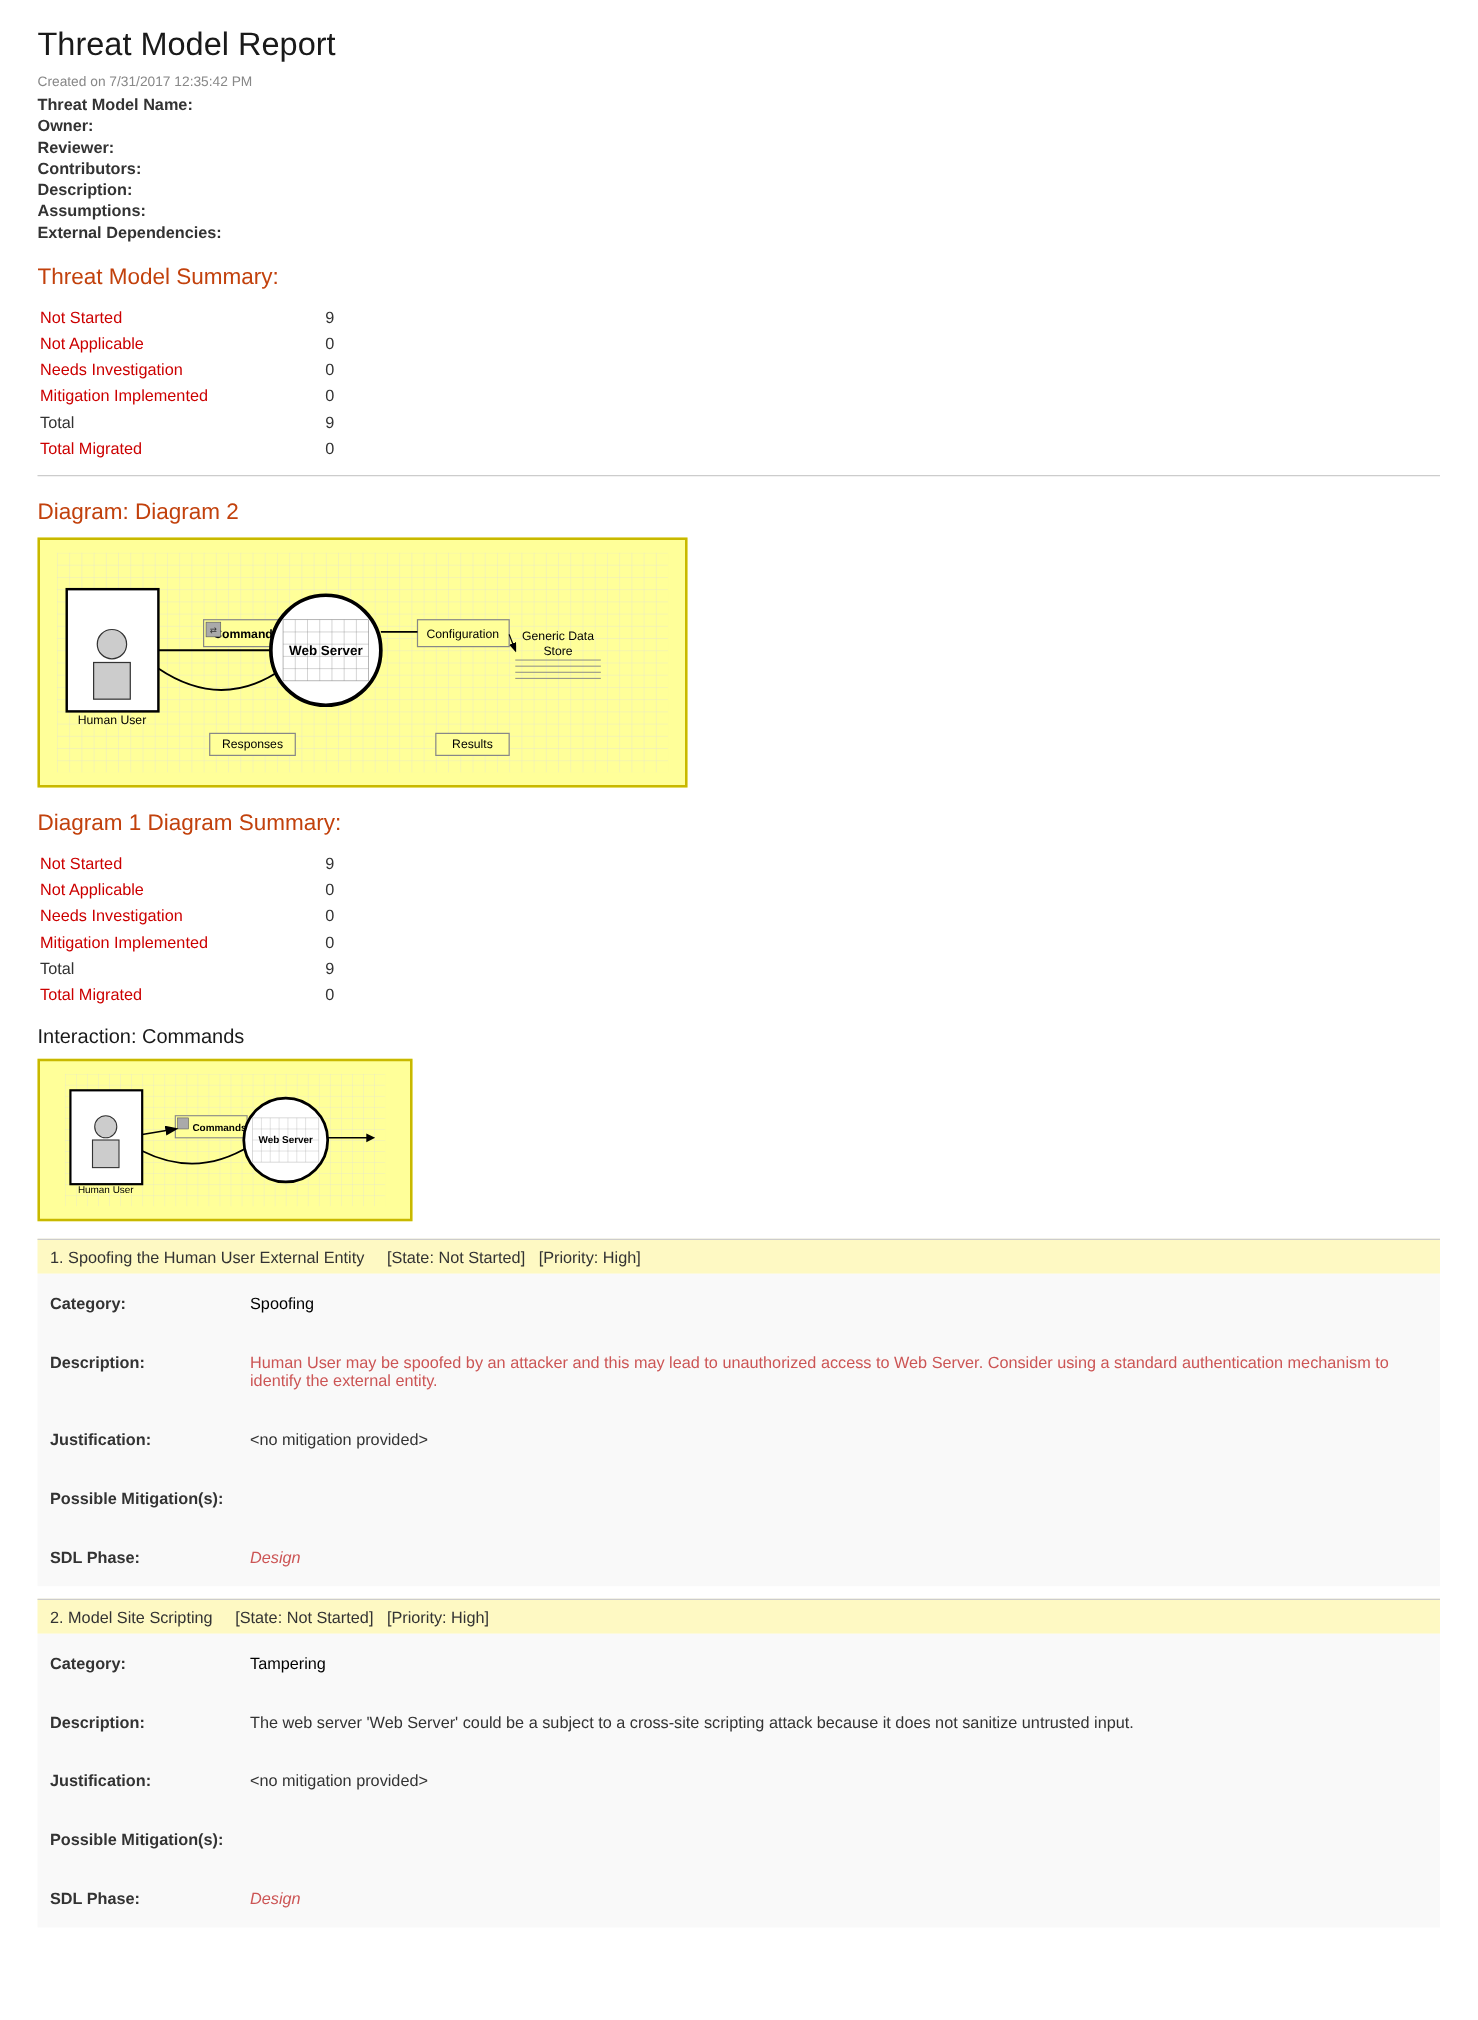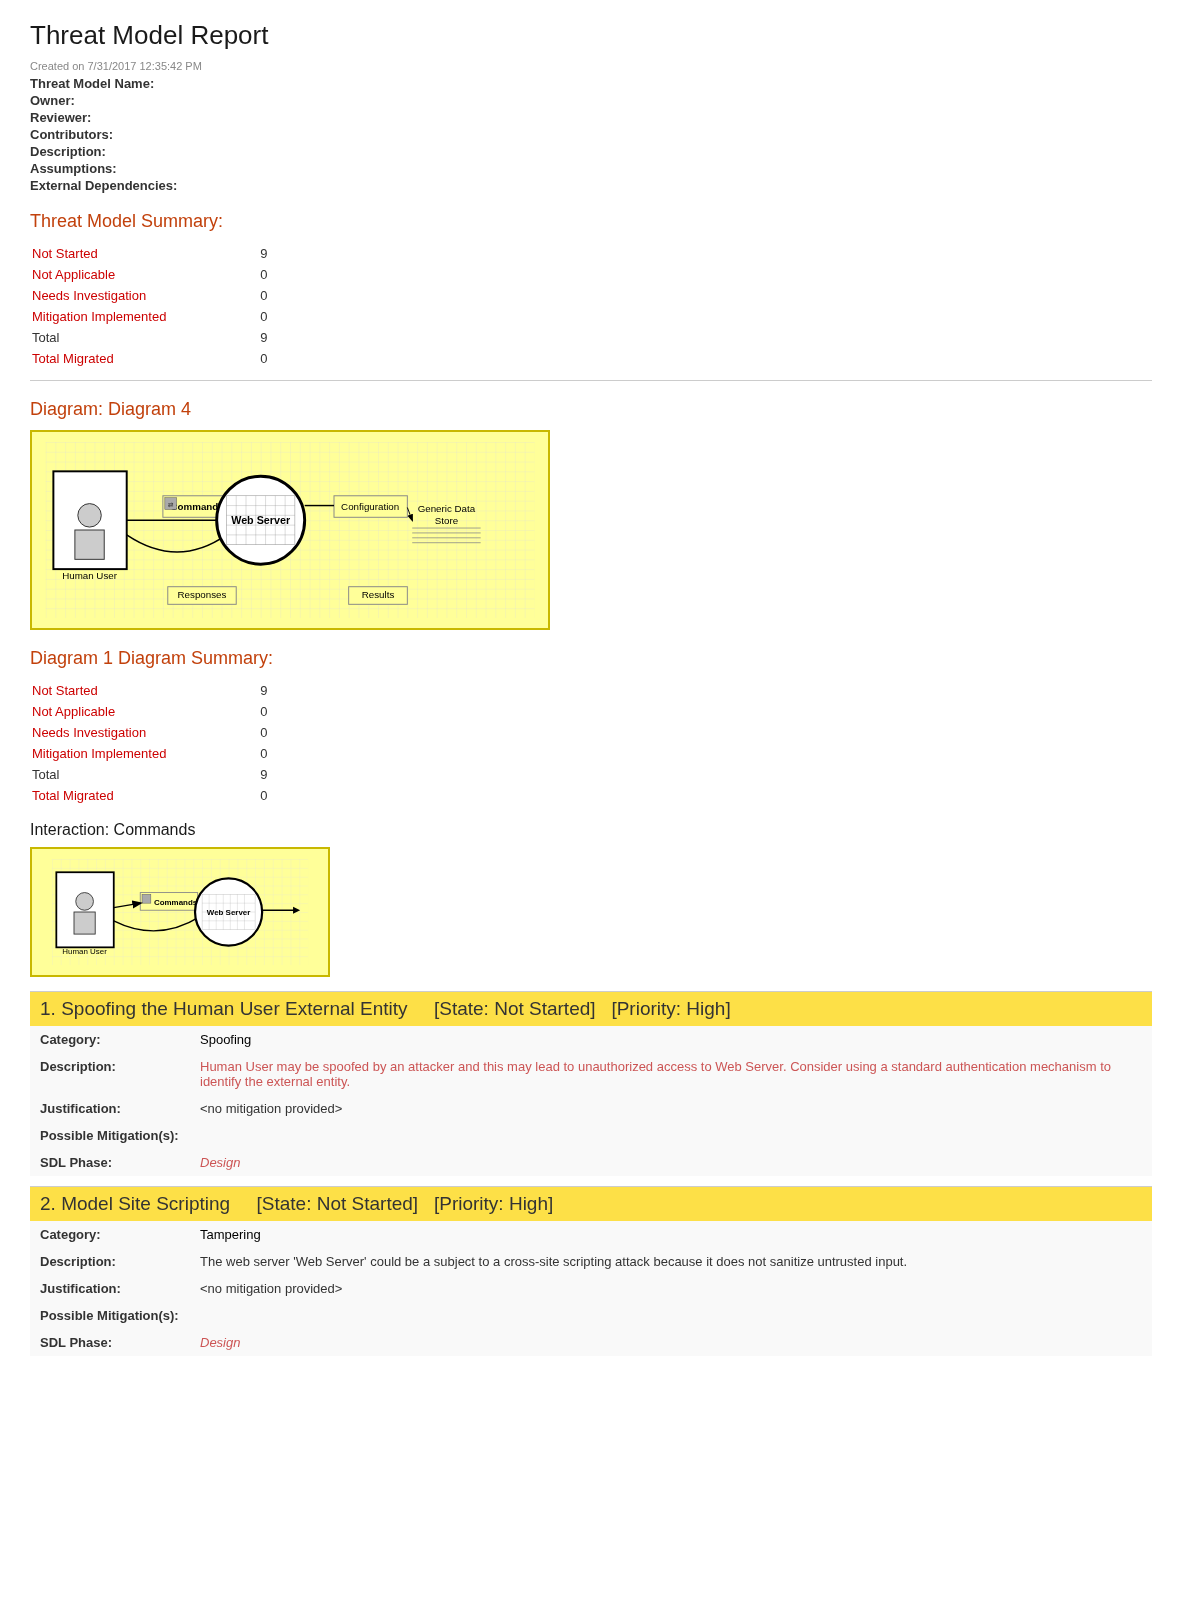--- a/index.html
+++ b/index.html
@@ -75,35 +75,35 @@
       margin-bottom: 14px;
     }
     
     .interaction-title {
       font-size: 16px;
       font-weight: 400;
       margin: 14px 0 8px 0;
       color: #1a1a1a;
     }
     .threat-header {
-      background: #fde047;
+      background: #fef9c3;
       padding: 6px 10px;
-      font-size: 19px;
+      font-size: 13px;
       font-weight: 400;
       margin-bottom: 0;
       border-top: 1px solid #ccc;
     }
     .threat-detail-table {
       width: 100%;
       border-collapse: collapse;
       margin-bottom: 10px;
       background: #f9f9f9;
     }
     .threat-detail-table td {
-      padding: 6px 10px;
+      padding: 16px 10px;
       font-size: 13px;
       vertical-align: top;
     }
     .threat-detail-table td:first-child {
       font-weight: bold;
       width: 160px;
       color: #333;
     }
     .threat-desc {
       color: #c55;
@@ -160,21 +160,21 @@
       </tr>
       <tr>
         <td style="color: rgb(204, 0, 0);">Total Migrated</td>
         <td>0</td>
       </tr>
     </tbody>
 </table>
 
 <hr class="divider">
 
-<div class="section-title">Diagram: Diagram 4</div>
+<div class="section-title">Diagram: Diagram 2</div>
 
 <div class="diagram-container">
   <svg class="diagram-svg" viewBox="0 0 500 180">
 
     <defs>
       <pattern id="grid" width="10" height="10" patternUnits="userSpaceOnUse">
         <path d="M 10 0 L 0 0 0 10" fill="none" stroke="#ddd" stroke-width="0.5"></path>
       </pattern>
     </defs>
     <rect width="500" height="180" fill="#ffff99"></rect>

